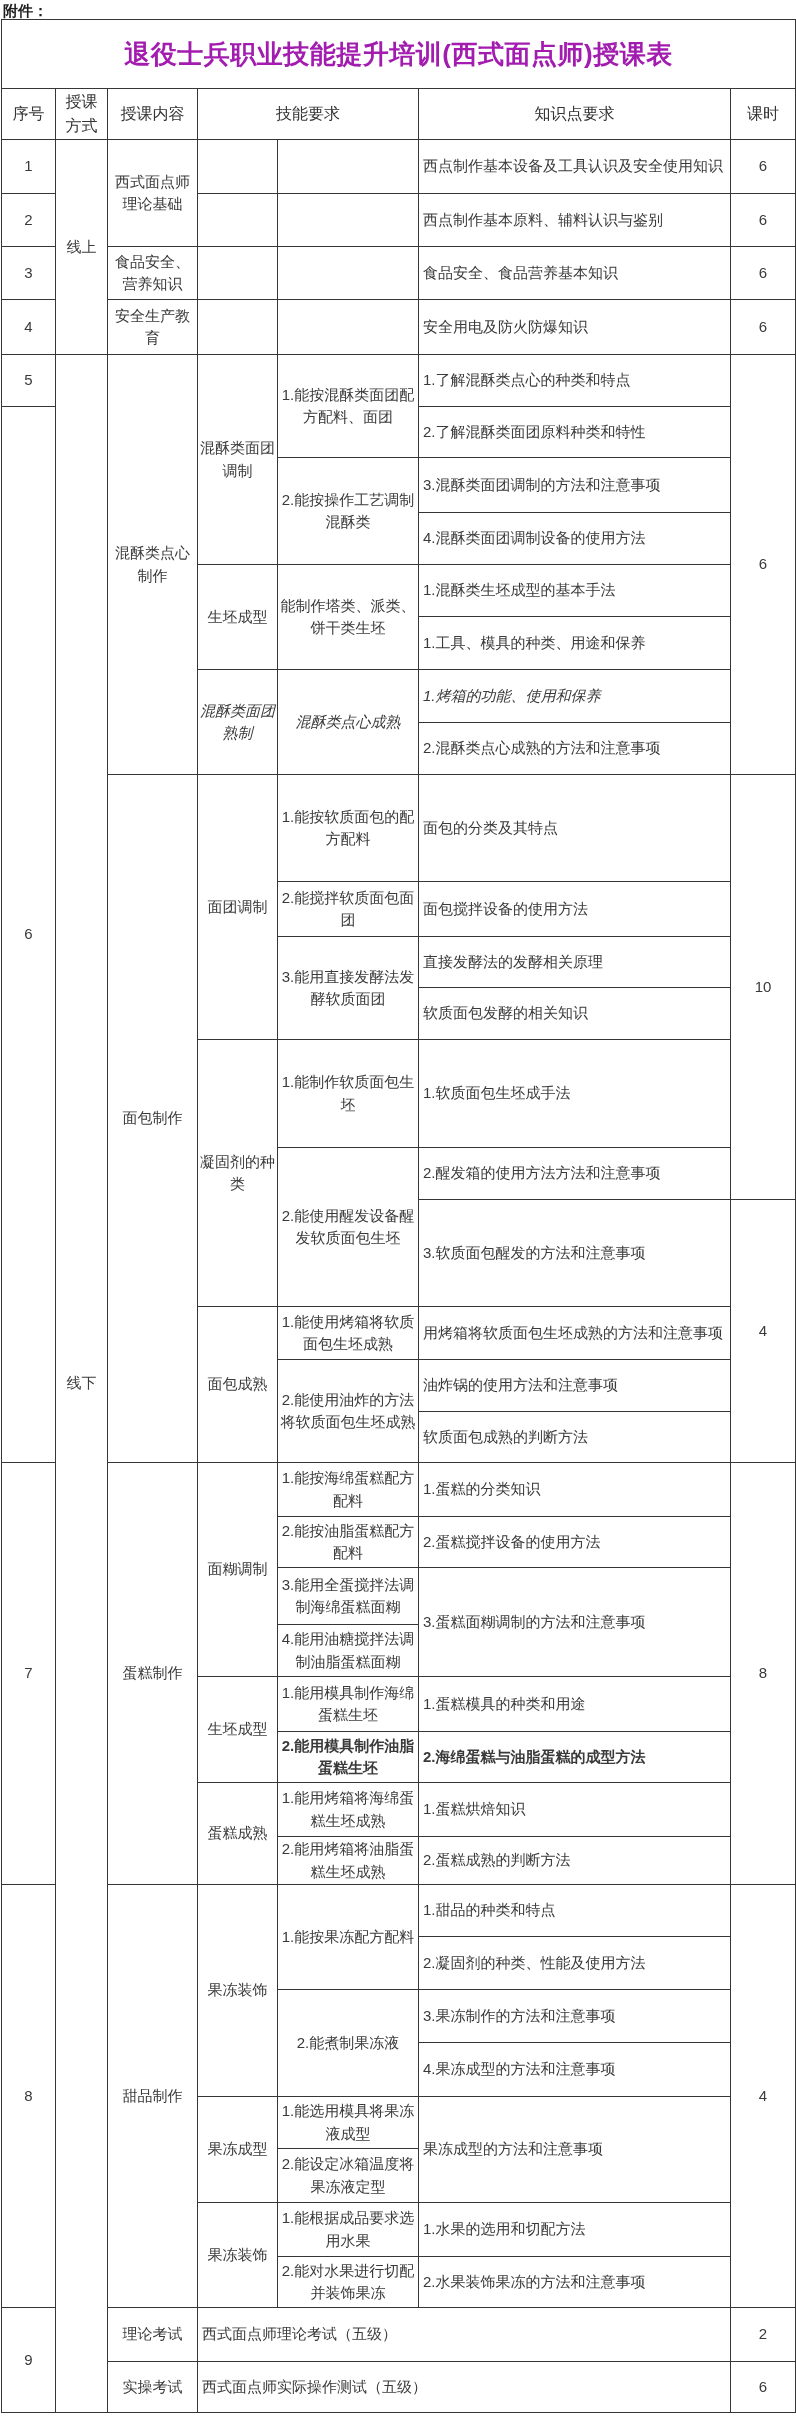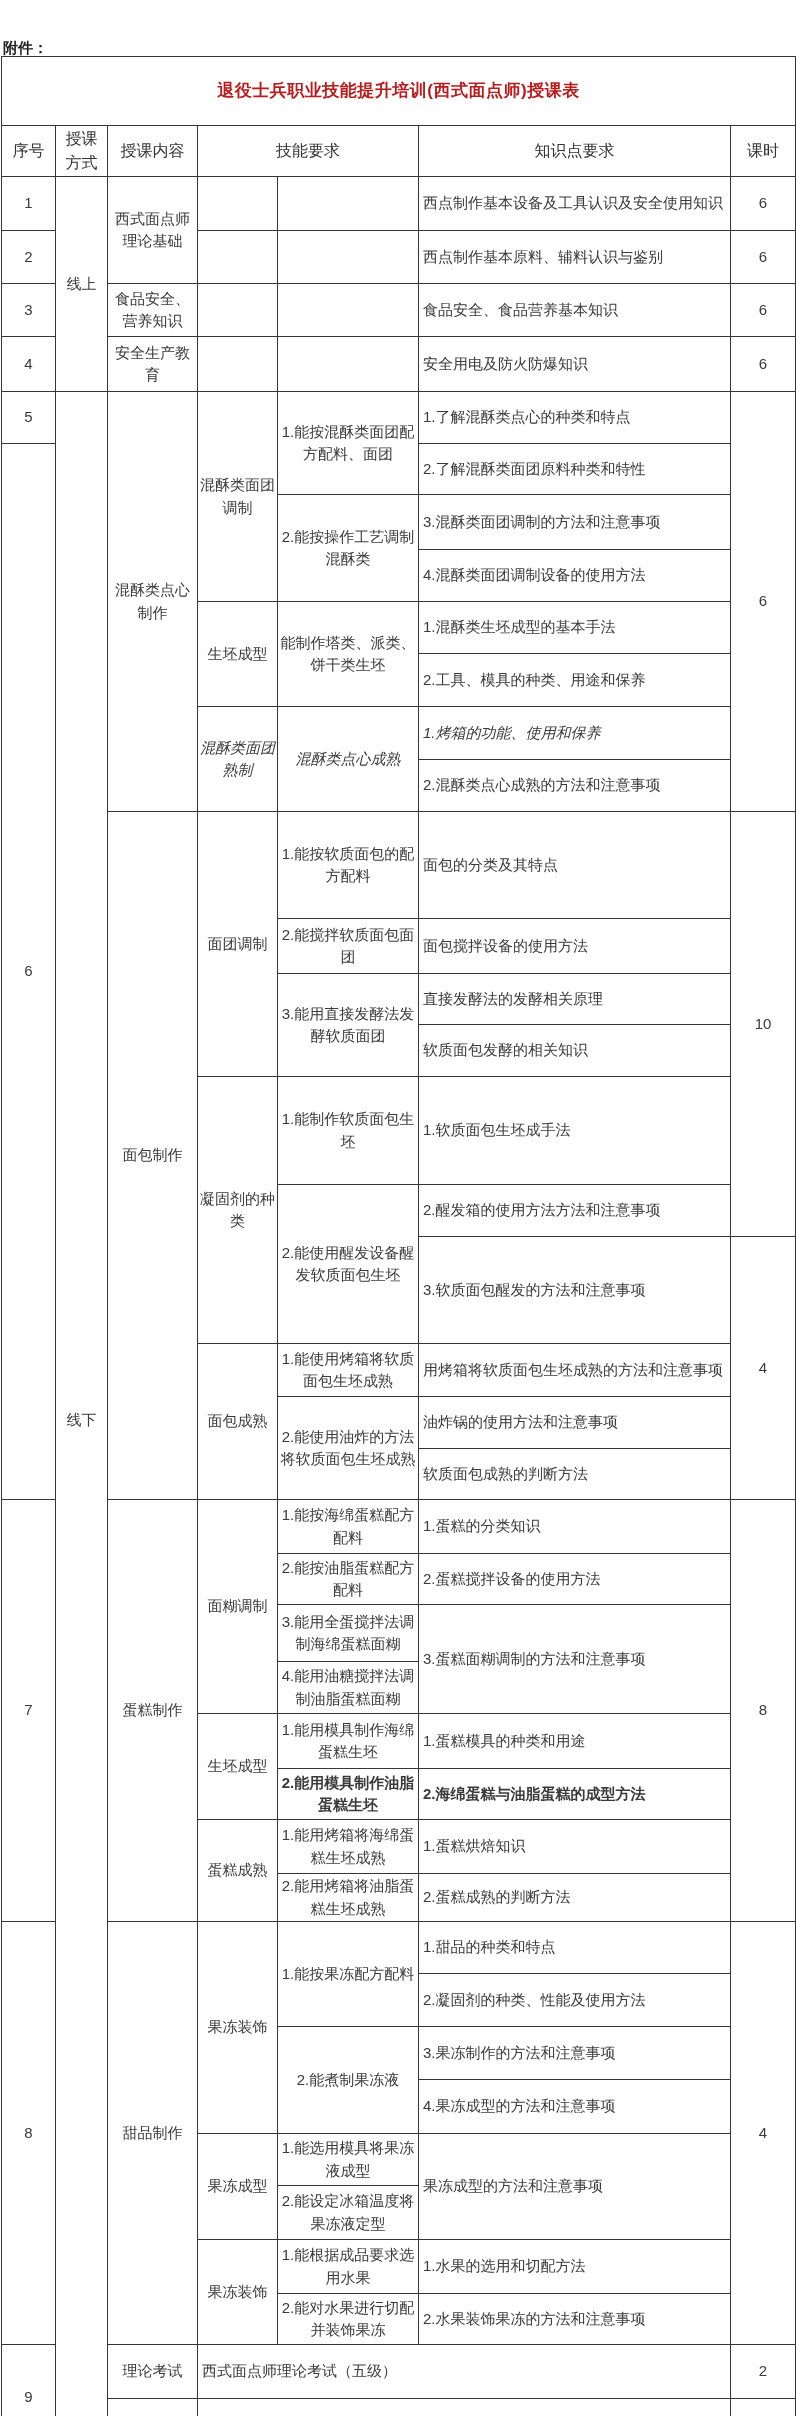--- a/index.html
+++ b/index.html
@@ -9,42 +9,41 @@
     color: #3a3a3a;
     -webkit-font-smoothing: antialiased;
   }
   .attachment-line {
     height: 17px;
     padding: 2px 0 0 3px;
     font-size: 15px;
     font-weight: bold;
     color: #1f1f1f;
     line-height: 17px;
-    margin-top: 37px;
   }
   table.schedule {
     border-collapse: collapse;
     table-layout: fixed;
     width: 794px;
     margin-left: 1px;
   }
   table.schedule td {
     border: 1px solid #363636;
     text-align: center;
     vertical-align: middle;
     font-size: 15px;
     line-height: 1.5;
     padding: 1px 2px;
     overflow: hidden;
     word-break: break-all;
   }
   table.schedule tr.row-title td {
-    font-size: 17px;
+    font-size: 26px;
     font-weight: bold;
-    color: #b91c1c;
+    color: #a21caf;
     letter-spacing: 0.5px;
   }
   table.schedule tr.row-header td {
     font-size: 16px;
     color: #333333;
   }
   table.schedule td.al {
     text-align: left;
     padding-left: 4px;
   }
@@ -127,21 +126,21 @@
       </tr>
       <tr style="height: 52px;">
         <td class="al">4.混酥类面团调制设备的使用方法</td>
       </tr>
       <tr style="height: 52px;">
         <td rowspan="2">生坯成型</td>
         <td rowspan="2">能制作塔类、派类、饼干类生坯</td>
         <td class="al">1.混酥类生坯成型的基本手法</td>
       </tr>
       <tr style="height: 53px;">
-        <td class="al">2.工具、模具的种类、用途和保养</td>
+        <td class="al">1.工具、模具的种类、用途和保养</td>
       </tr>
       <tr style="height: 53px; font-style: italic;">
         <td rowspan="2">混酥类面团熟制</td>
         <td rowspan="2">混酥类点心成熟</td>
         <td class="al">1.烤箱的功能、使用和保养</td>
       </tr>
       <tr style="height: 52px;">
         <td class="al">2.混酥类点心成熟的方法和注意事项</td>
       </tr>
       <tr style="height: 107px;">

